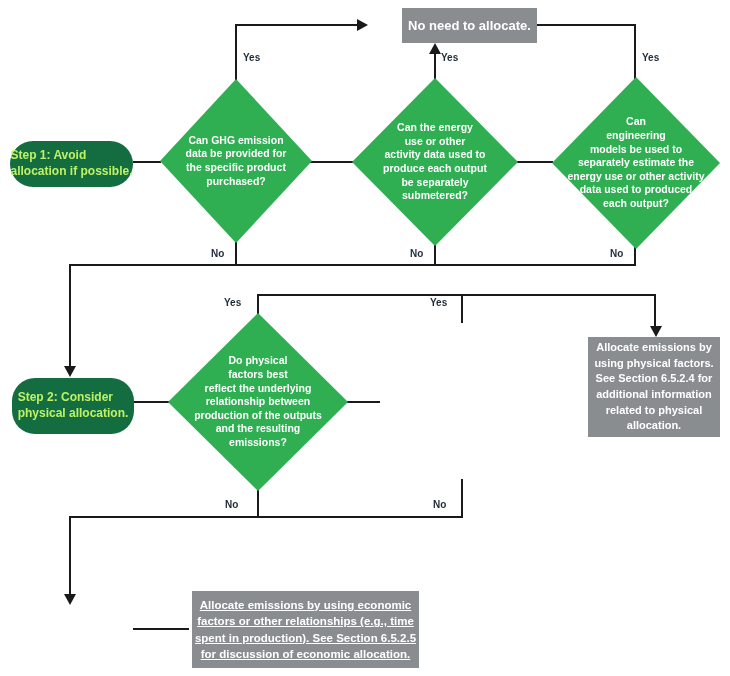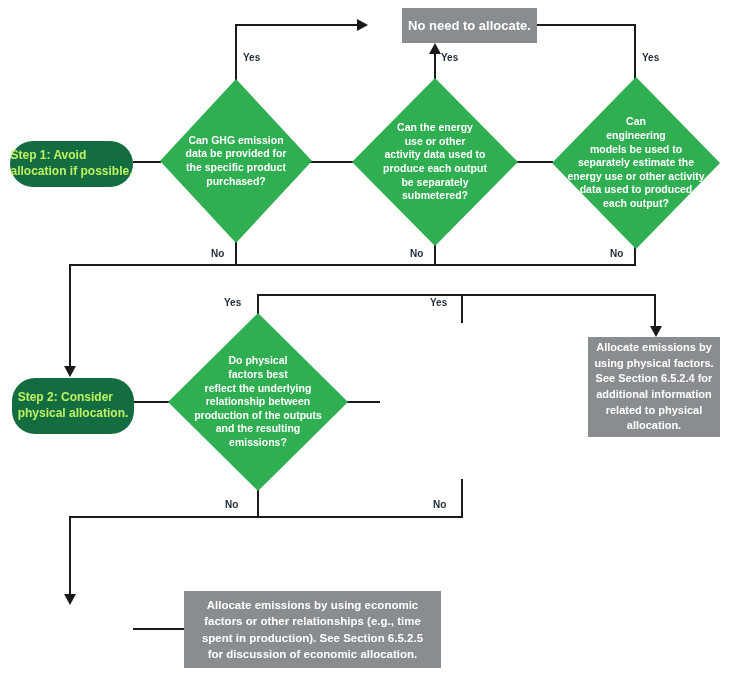--- a/index.html
+++ b/index.html
@@ -133,21 +133,21 @@
   <div class="outcome" style="left:588px;top:337px;width:132px;height:100px;font-size:11px;line-height:1.42;">
     <span>Allocate emissions by
 using physical factors.
 See Section 6.5.2.4 for
 additional information
 related to physical
 allocation.</span>
   </div>
 
 
-  <div class="outcome" style="left:184px;top:591px;width:257px;height:77px;font-size:11.5px;line-height:1.42;">
+  <div class="outcome" style="left:192px;top:591px;width:227px;height:77px;font-size:11.5px;line-height:1.42;text-decoration:underline;">
     <span>Allocate emissions by using economic
 factors or other relationships (e.g., time
 spent in production). See Section 6.5.2.5
 for discussion of economic allocation.</span>
   </div>
 
   <span class="edge-label" style="left:243px;top:52px;">Yes</span>
   <span class="edge-label" style="left:441px;top:52px;">Yes</span>
   <span class="edge-label" style="left:642px;top:52px;">Yes</span>
   <span class="edge-label" style="left:211px;top:248px;">No</span>

